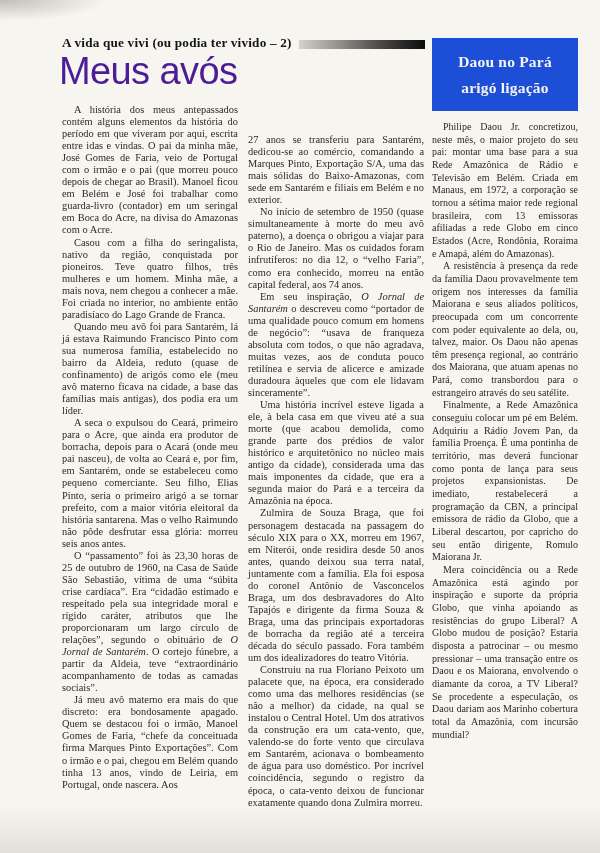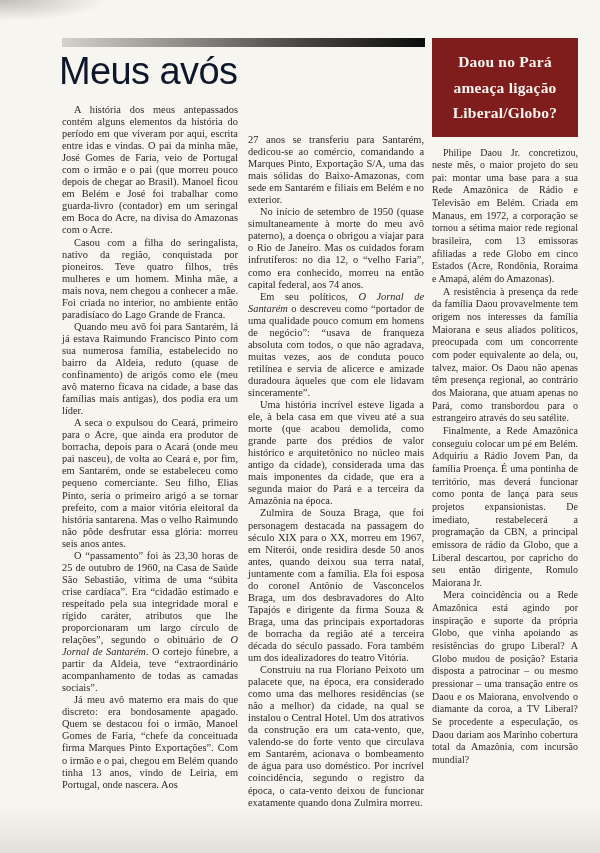--- a/index.html
+++ b/index.html
@@ -27,81 +27,81 @@
     font-weight:bold;font-size:13.2px;letter-spacing:.2px;color:#141414;white-space:nowrap;
   }
   .kicker-bar{
     flex:1;height:9px;margin-top:3px;
     background:linear-gradient(90deg,#d4d2cc 0%,#9a9893 28%,#4a4845 65%,#0c0c0c 100%);
   }
 
   .title{
     position:absolute;left:59px;top:50px;margin:0;
     font-family:"Liberation Sans",sans-serif;font-weight:normal;
-    font-size:38px;letter-spacing:-0.6px;color:#0f172a;
+    font-size:38px;letter-spacing:-0.6px;color:#4c1d95;
   }
 
   .article{
     position:absolute;left:62px;top:104px;width:363px;
     display:flex;gap:10px;
   }
   .article .col{
     width:176px;font-size:10.4px;line-height:12.05px;text-align:justify;
     color:#2b2a28;
   }
   .article p, .sidebar-body p{margin:0;text-indent:12px;}
   p.no-indent{text-indent:0 !important;margin-top:30px;}
   em{font-style:italic;}
 
   .sidebar{position:absolute;left:432px;top:38px;width:146px;}
   .sidebar-title{
-    background:#7f1d1d;color:#f6f4ef;text-align:center;
+    background:#1d4ed8;color:#f6f4ef;text-align:center;
     font-weight:bold;font-size:15.5px;line-height:25.5px;
     padding:11px 3px;box-sizing:border-box;letter-spacing:.2px;
   }
   .sidebar-body{
     margin-top:10px;font-size:10px;line-height:12.65px;text-align:justify;color:#2b2a28;
   }
   .sidebar-body p{text-indent:11px;}
 </style>
 </head>
 <body>
 
 <div class="page">
 
   <div class="kicker-row">
+    <span class="kicker-text">A vida que vivi (ou podia ter vivido – 2)</span>
     <span class="kicker-bar"></span>
   </div>
 
   <h1 class="title">Meus avós</h1>
 
   <div class="article">
     <div class="col">
         <p><span>A história dos meus antepassados contém alguns elementos da história do período em que viveram por aqui, escrita entre idas e vindas. O pai da minha mãe, José Gomes de Faria, veio de Portugal com o irmão e o pai (que morreu pouco depois de chegar ao Brasil). Manoel ficou em Belém e José foi trabalhar como guarda-livro (contador) em um seringal em Boca do Acre, na divisa do Amazonas com o Acre.</span></p>
         <p><span>Casou com a filha do seringalista, nativo da região, conquistada por pioneiros. Teve quatro filhos, três mulheres e um homem. Minha mãe, a mais nova, nem chegou a conhecer a mãe. Foi criada no interior, no ambiente então paradisíaco do Lago Grande de Franca.</span></p>
         <p><span>Quando meu avô foi para Santarém, lá já estava Raimundo Francisco Pinto com sua numerosa família, estabelecido no bairro da Aldeia, reduto (quase de confinamento) de arigós como ele (meu avô materno ficava na cidade, a base das famílias mais antigas), dos podia era um líder.</span></p>
         <p><span>A seca o expulsou do Ceará, primeiro para o Acre, que ainda era produtor de borracha, depois para o Acará (onde meu pai nasceu), de volta ao Ceará e, por fim, em Santarém, onde se estabeleceu como pequeno comerciante. Seu filho, Elias Pinto, seria o primeiro arigó a se tornar prefeito, com a maior vitória eleitoral da história santarena. Mas o velho Raimundo não pôde desfrutar essa glória: morreu seis anos antes.</span></p>
         <p><span>O “passamento” foi às 23,30 horas de 25 de outubro de 1960, na Casa de Saúde São Sebastião, vítima de uma “súbita crise cardíaca”. Era “cidadão estimado e respeitado pela sua integridade moral e rígido caráter, atributos que lhe proporcionaram um largo círculo de relações”, segundo o obituário de </span><em>O Jornal de Santarém</em><span>. O cortejo fúnebre, a partir da Aldeia, teve “extraordinário acompanhamento de todas as camadas sociais”.</span></p>
         <p><span>Já meu avô materno era mais do que discreto: era bondosamente apagado. Quem se destacou foi o irmão, Manoel Gomes de Faria, “chefe da conceituada firma Marques Pinto Exportações”. Com o irmão e o pai, chegou em Belém quando tinha 13 anos, vindo de Leiria, em Portugal, onde nascera. Aos</span></p>
       </div>
     <div class="col">
         <p class="no-indent"><span>27 anos se transferiu para Santarém, dedicou-se ao comércio, comandando a Marques Pinto, Exportação S/A, uma das mais sólidas do Baixo-Amazonas, com sede em Santarém e filiais em Belém e no exterior.</span></p>
         <p><span>No início de setembro de 1950 (quase simultaneamente à morte do meu avô paterno), a doença o obrigou a viajar para o Rio de Janeiro. Mas os cuidados foram infrutíferos: no dia 12, o “velho Faria”, como era conhecido, morreu na então capital federal, aos 74 anos.</span></p>
-        <p><span>Em seu políticos, </span><em>O Jornal de Santarém</em><span> o descreveu como “portador de uma qualidade pouco comum em homens de negócio”: “usava de franqueza absoluta com todos, o que não agradava, muitas vezes, aos de conduta pouco retilínea e servia de alicerce e amizade duradoura àqueles que com ele lidavam sinceramente”.</span></p>
+        <p><span>Em seu inspiração, </span><em>O Jornal de Santarém</em><span> o descreveu como “portador de uma qualidade pouco comum em homens de negócio”: “usava de franqueza absoluta com todos, o que não agradava, muitas vezes, aos de conduta pouco retilínea e servia de alicerce e amizade duradoura àqueles que com ele lidavam sinceramente”.</span></p>
         <p><span>Uma história incrível esteve ligada a ele, à bela casa em que viveu até a sua morte (que acabou demolida, como grande parte dos prédios de valor histórico e arquitetônico no núcleo mais antigo da cidade), considerada uma das mais imponentes da cidade, que era a segunda maior do Pará e a terceira da Amazônia na época.</span></p>
         <p><span>Zulmira de Souza Braga, que foi personagem destacada na passagem do século XIX para o XX, morreu em 1967, em Niterói, onde residira desde 50 anos antes, quando deixou sua terra natal, juntamente com a família. Ela foi esposa do coronel Antônio de Vasconcelos Braga, um dos desbravadores do Alto Tapajós e dirigente da firma Souza &amp; Braga, uma das principais exportadoras de borracha da região até a terceira década do século passado. Fora também um dos idealizadores do teatro Vitória.</span></p>
         <p><span>Construiu na rua Floriano Peixoto um palacete que, na época, era considerado como uma das melhores residências (se não a melhor) da cidade, na qual se instalou o Central Hotel. Um dos atrativos da construção era um cata-vento, que, valendo-se do forte vento que circulava em Santarém, acionava o bombeamento de água para uso doméstico. Por incrível coincidência, segundo o registro da época, o cata-vento deixou de funcionar exatamente quando dona Zulmira morreu.</span></p>
       </div>
   </div>
 
   <aside class="sidebar">
     <div class="sidebar-title">
         <div>Daou no Pará</div>
-        <div>ameaça ligação</div>
-        <div>Liberal/Globo?</div>
+        <div>arigó ligação</div>
       </div>
     <div class="sidebar-body">
         <p><span>Philipe Daou Jr. concretizou, neste mês, o maior projeto do seu pai: montar uma base para a sua Rede Amazônica de Rádio e Televisão em Belém. Criada em Manaus, em 1972, a corporação se tornou a sétima maior rede regional brasileira, com 13 emissoras afiliadas a rede Globo em cinco Estados (Acre, Rondônia, Roraima e Amapá, além do Amazonas).</span></p>
         <p><span>A resistência à presença da rede da família Daou provavelmente tem origem nos interesses da família Maiorana e seus aliados políticos, preocupada com um concorrente com poder equivalente ao dela, ou, talvez, maior. Os Daou não apenas têm presença regional, ao contrário dos Maiorana, que atuam apenas no Pará, como transbordou para o estrangeiro através do seu satélite.</span></p>
         <p><span>Finalmente, a Rede Amazônica conseguiu colocar um pé em Belém. Adquiriu a Rádio Jovem Pan, da família Proença. É uma pontinha de território, mas deverá funcionar como ponta de lança para seus projetos expansionistas. De imediato, restabelecerá a programação da CBN, a principal emissora de rádio da Globo, que a Liberal descartou, por capricho do seu então dirigente, Romulo Maiorana Jr.</span></p>
         <p><span>Mera coincidência ou a Rede Amazônica está agindo por inspiração e suporte da própria Globo, que vinha apoiando as resistências do grupo Liberal? A Globo mudou de posição? Estaria disposta a patrocinar – ou mesmo pressionar – uma transação entre os Daou e os Maiorana, envolvendo o diamante da coroa, a TV Liberal? Se procedente a especulação, os Daou dariam aos Marinho cobertura total da Amazônia, com incursão mundial?</span></p>
       </div>
   </aside>
 
 </div>

